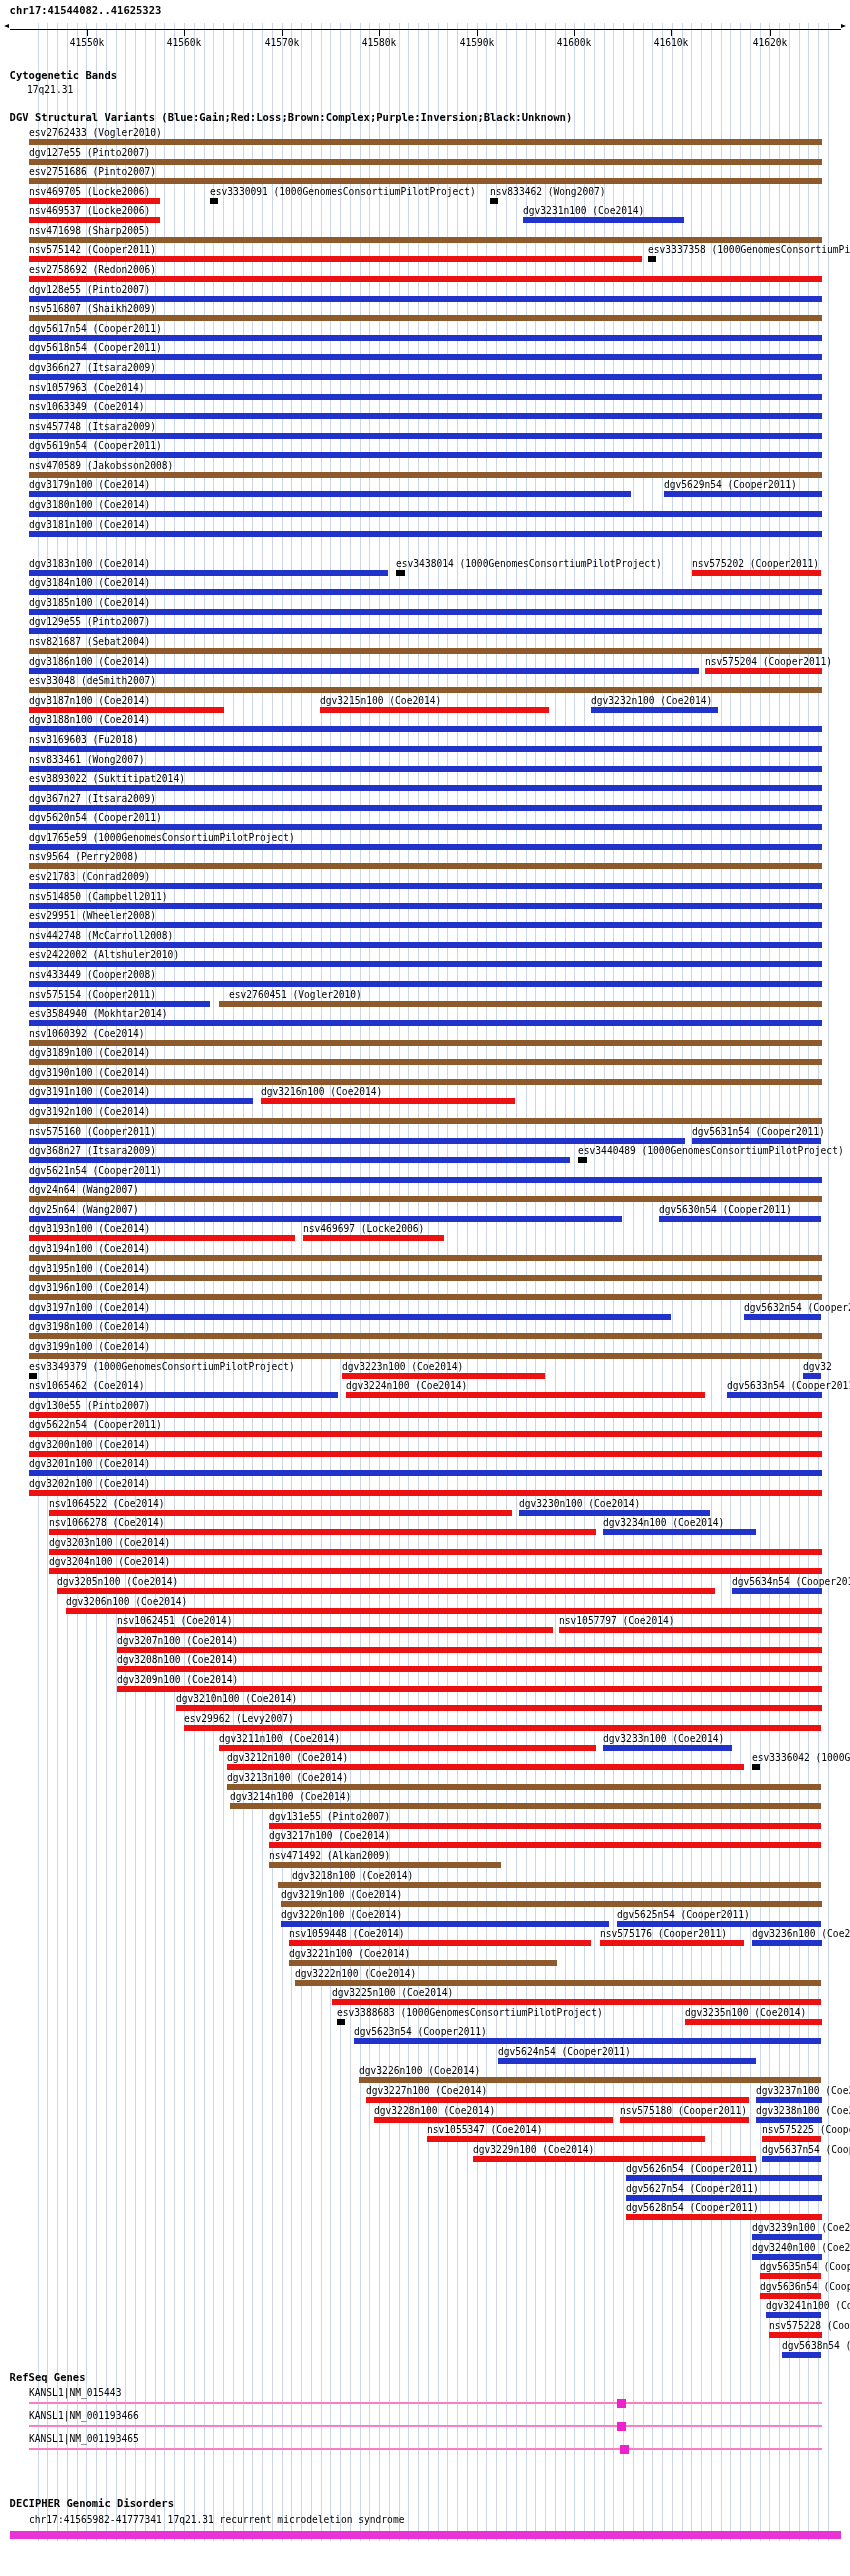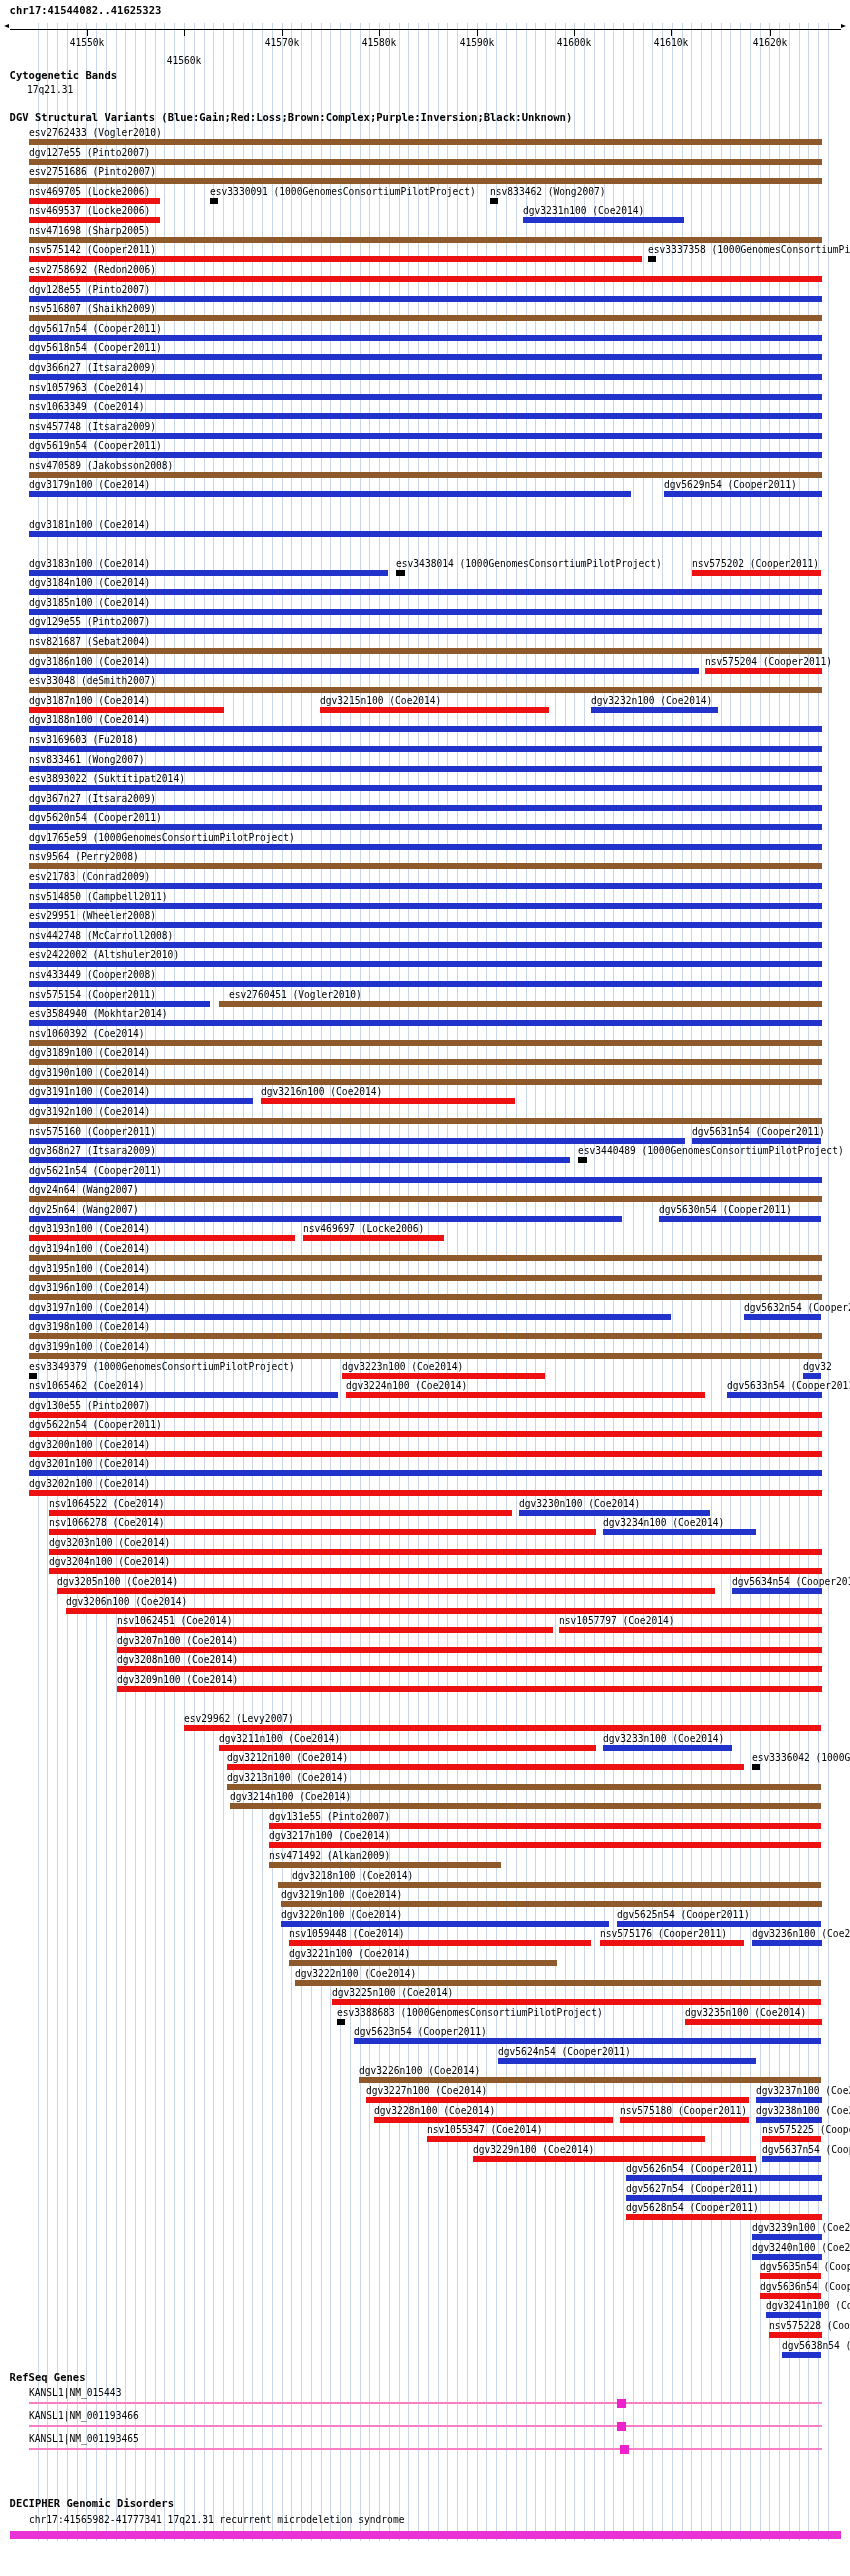--- a/index.html
+++ b/index.html
@@ -115,21 +115,21 @@
     </div>
 
   <div class="region-label">chr17:41544082..41625323</div>
   <div class="ruler-line"></div>
   <div class="arrow left"></div>
   <div class="arrow right"></div>
   <div class="layer" id="ruler-ticks">
       <div class="tick" style="left: 87px;"></div>
       <div class="tick-label" style="left: 87px;">41550k</div>
       <div class="tick" style="left: 184px;"></div>
-      <div class="tick-label" style="left: 184px; margin-top: 18px;">41560k</div>
+      <div class="tick-label" style="left: 184px;">41560k</div>
       <div class="tick" style="left: 282px;"></div>
       <div class="tick-label" style="left: 282px;">41570k</div>
       <div class="tick" style="left: 379px;"></div>
       <div class="tick-label" style="left: 379px;">41580k</div>
       <div class="tick" style="left: 477px;"></div>
       <div class="tick-label" style="left: 477px;">41590k</div>
       <div class="tick" style="left: 574px;"></div>
       <div class="tick-label" style="left: 574px;">41600k</div>
       <div class="tick" style="left: 671px;"></div>
       <div class="tick-label" style="left: 671px;">41610k</div>
@@ -221,20 +221,24 @@
       <div class="vrow" style="top: 461px;">
         <div class="vlabel" style="left: 29px;">nsv470589 (Jakobsson2008)</div>
         <div class="vbar" style="left: 29px; width: 793px; background: rgb(143, 90, 43);"></div>
       </div>
       <div class="vrow" style="top: 480px;">
         <div class="vlabel" style="left: 29px;">dgv3179n100 (Coe2014)</div>
         <div class="vbar" style="left: 29px; width: 602px; background: rgb(34, 51, 204);"></div>
         <div class="vlabel" style="left: 664px;">dgv5629n54 (Cooper2011)</div>
         <div class="vbar" style="left: 664px; width: 158px; background: rgb(34, 51, 204);"></div>
       </div>
+      <div class="vrow" style="top: 500px;">
+        <div class="vlabel" style="left: 29px;">dgv3180n100 (Coe2014)</div>
+        <div class="vbar" style="left: 29px; width: 793px; background: rgb(34, 51, 204);"></div>
+      </div>
       <div class="vrow" style="top: 520px;">
         <div class="vlabel" style="left: 29px;">dgv3181n100 (Coe2014)</div>
         <div class="vbar" style="left: 29px; width: 793px; background: rgb(34, 51, 204);"></div>
       </div>
       <div class="vrow" style="top: 559px;">
         <div class="vlabel" style="left: 29px;">dgv3183n100 (Coe2014)</div>
         <div class="vbar" style="left: 29px; width: 359px; background: rgb(34, 51, 204);"></div>
         <div class="vlabel" style="left: 396px;">esv3438014 (1000GenomesConsortiumPilotProject)</div>
         <div class="vbar" style="left: 396px; width: 8.6px; background: rgb(0, 0, 0);"></div>
         <div class="vlabel" style="left: 692px;">nsv575202 (Cooper2011)</div>
@@ -496,20 +500,24 @@
         <div class="vlabel" style="left: 117px;">dgv3207n100 (Coe2014)</div>
         <div class="vbar" style="left: 117px; width: 705px; background: rgb(238, 17, 17);"></div>
       </div>
       <div class="vrow" style="top: 1655px;">
         <div class="vlabel" style="left: 117px;">dgv3208n100 (Coe2014)</div>
         <div class="vbar" style="left: 117px; width: 705px; background: rgb(238, 17, 17);"></div>
       </div>
       <div class="vrow" style="top: 1675px;">
         <div class="vlabel" style="left: 117px;">dgv3209n100 (Coe2014)</div>
         <div class="vbar" style="left: 117px; width: 705px; background: rgb(238, 17, 17);"></div>
+      </div>
+      <div class="vrow" style="top: 1694px;">
+        <div class="vlabel" style="left: 176px;">dgv3210n100 (Coe2014)</div>
+        <div class="vbar" style="left: 176px; width: 646px; background: rgb(238, 17, 17);"></div>
       </div>
       <div class="vrow" style="top: 1714px;">
         <div class="vlabel" style="left: 184px;">esv29962 (Levy2007)</div>
         <div class="vbar" style="left: 184px; width: 637px; background: rgb(238, 17, 17);"></div>
       </div>
       <div class="vrow" style="top: 1734px;">
         <div class="vlabel" style="left: 219px;">dgv3211n100 (Coe2014)</div>
         <div class="vbar" style="left: 219px; width: 377px; background: rgb(238, 17, 17);"></div>
         <div class="vlabel" style="left: 603px;">dgv3233n100 (Coe2014)</div>
         <div class="vbar" style="left: 603px; width: 129px; background: rgb(34, 51, 204);"></div>

